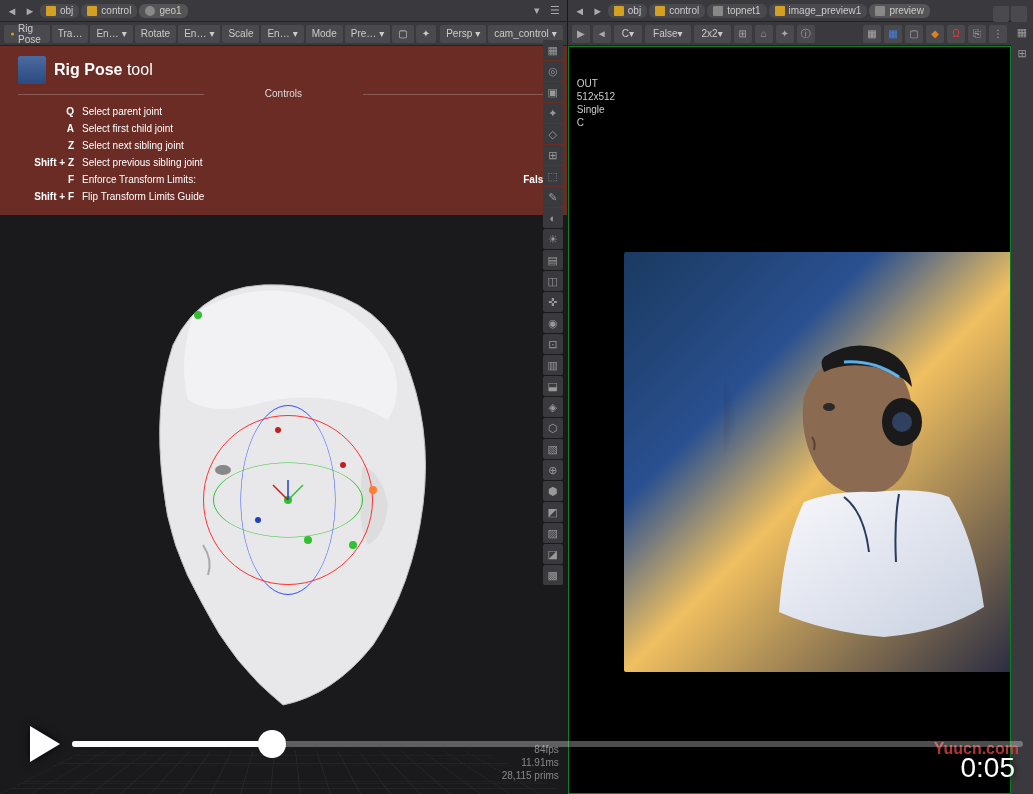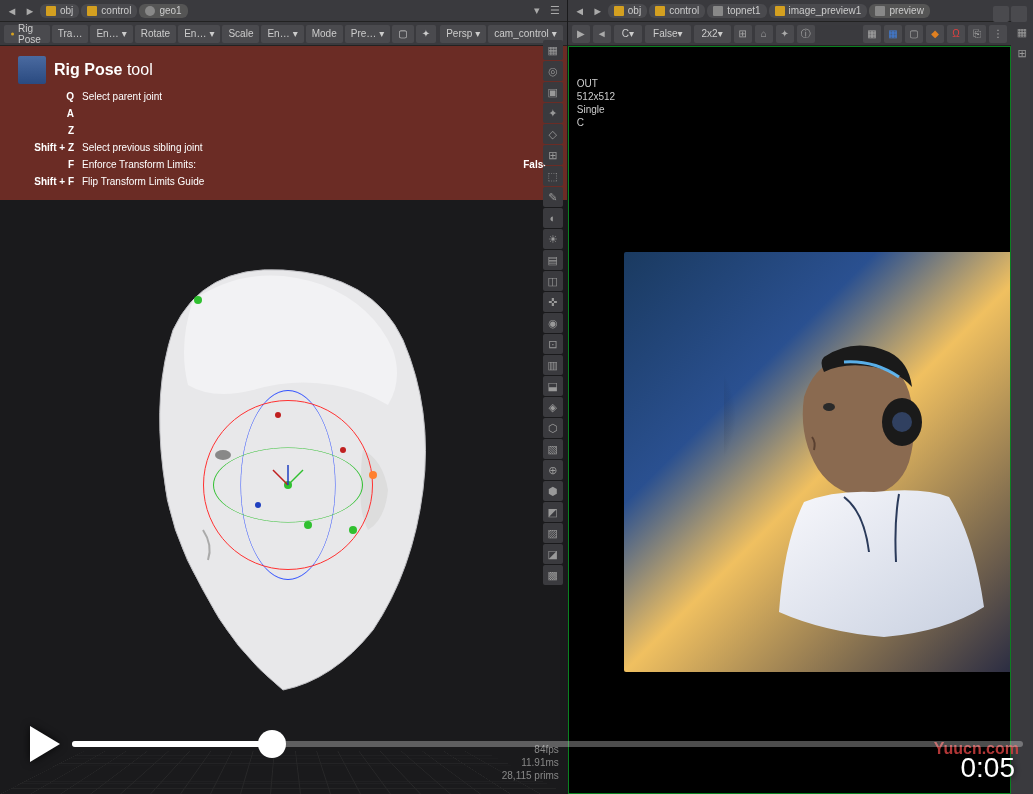--- a/index.html
+++ b/index.html
@@ -133,29 +133,32 @@
       <div class="spacer"></div>
       <div class="tool-btn"><span>Persp</span>▾</div>
       <div class="tool-btn"><span>cam_control</span>▾</div>
     </div>
 
     <div class="rigpose-panel">
       <div class="rigpose-header">
         <div class="rigpose-icon"></div>
         <div class="rigpose-title"><b>Rig Pose</b> <span>tool</span></div>
       </div>
+      <div class="controls-label">Controls</div>
       <div class="shortcut-row">
           <span class="shortcut-key">Q</span>
           <span class="shortcut-desc">Select parent joint</span>
         </div>
       <div class="shortcut-row">
           <span class="shortcut-key">A</span>
+          <span class="shortcut-desc">Select first child joint</span>
         </div>
       <div class="shortcut-row">
           <span class="shortcut-key">Z</span>
+          <span class="shortcut-desc">Select next sibling joint</span>
         </div>
       <div class="shortcut-row">
           <span class="shortcut-key">Shift + Z</span>
           <span class="shortcut-desc">Select previous sibling joint</span>
         </div>
       <div class="shortcut-row">
           <span class="shortcut-key">F</span>
           <span class="shortcut-desc">Enforce Transform Limits:</span>
           <span class="shortcut-val">False</span>
         </div>

